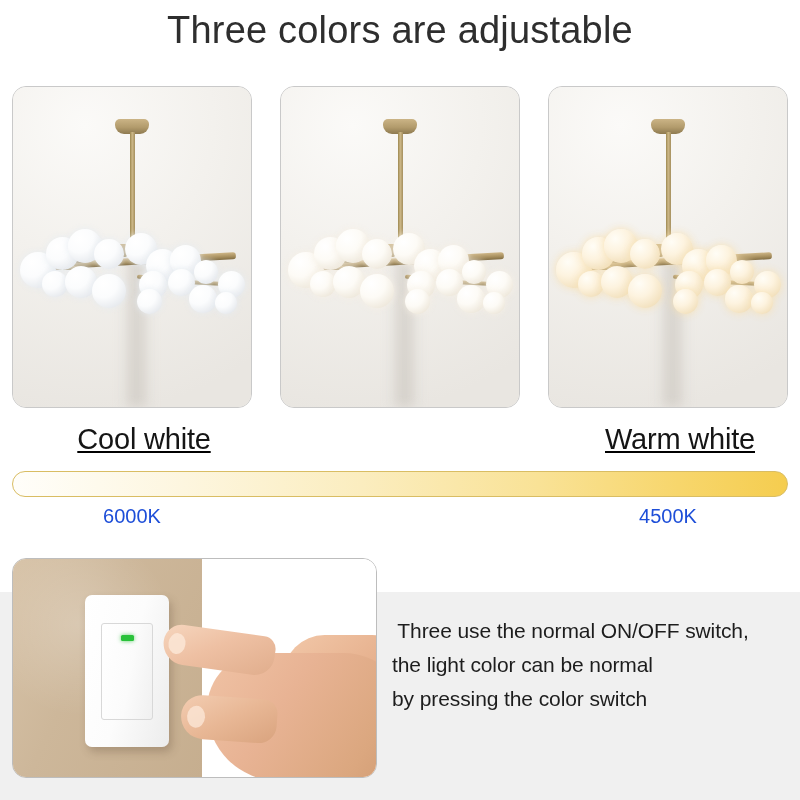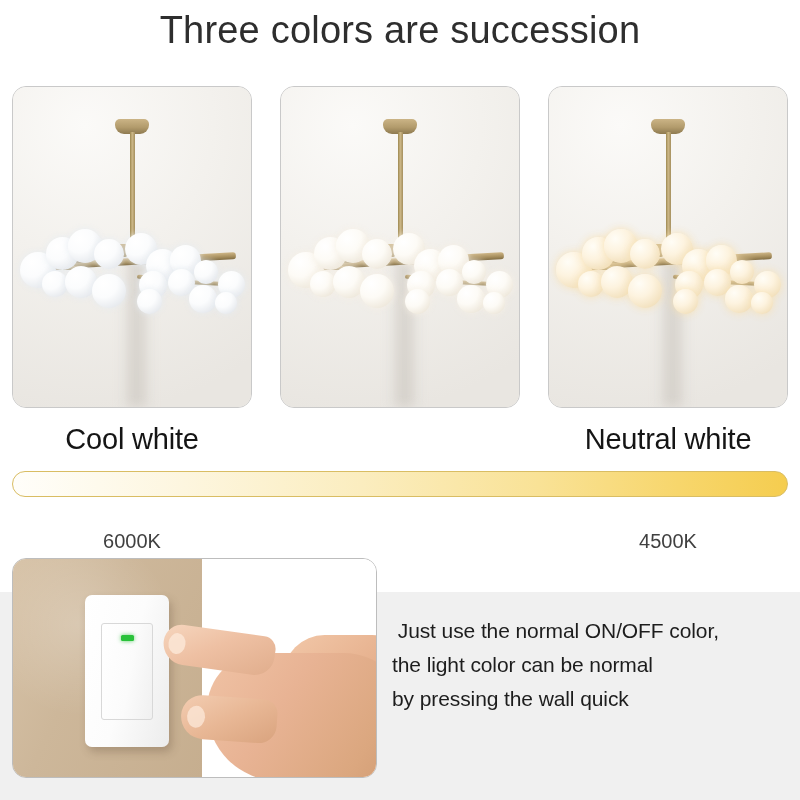--- a/index.html
+++ b/index.html
@@ -130,26 +130,27 @@
     box-shadow: 0 0 7px rgba(246,240,228,0.9);
   }
   .warm .globe {
     background: radial-gradient(circle at 33% 28%, #fffdf6 0%, #fdf3df 40%, #f3e2c0 76%, #e3cda2 100%);
     box-shadow: 0 0 9px rgba(248,226,180,0.95);
   }
 
   
   .labels {
     position: absolute;
-    left: 12px;
+    left: 24px;
     top: 418px;
     width: 776px;
     height: 42px;
     display: flex;
     justify-content: space-between;
+    text-decoration: underline;
   }
   .label-cell {
     width: 240px;
     text-align: center;
     font-size: 29px;
     font-weight: 400;
     color: #151515;
     line-height: 42px;
     letter-spacing: -0.2px;
   }
@@ -178,23 +179,22 @@
     top: 503px;
     width: 776px;
     height: 26px;
     display: flex;
     justify-content: space-between;
   }
   .temp-value {
     width: 240px;
     text-align: center;
     font-size: 20px;
-    color: #404040;
+    color: #1d4ed8;
     line-height: 26px;
-    margin-top: 25px;
   }
 
   
   .gray-band {
     position: absolute;
     left: 0;
     top: 592px;
     width: 800px;
     height: 208px;
     background: #f0f0f0;
@@ -346,21 +346,21 @@
     font-size: 21px;
     color: #1d1d1d;
     line-height: 34px;
     white-space: pre;
     letter-spacing: -0.1px;
   }
 </style>
 </head>
 <body>
 
-<div class="page-title">Three colors are succession</div>
+<div class="page-title">Three colors are adjustable</div>
 
 <div class="panels">
 
   <div class="panel">
     <div class="photo-card">
       <div class="wall"></div>
       <div class="cool">
         <div class="canopy"></div>
         <div class="rod"></div>
         <div class="bar"></div>
@@ -455,21 +455,21 @@
         <div class="globe" style="left:74%;top:62%;width:28px;height:28px;"></div>
         <div class="globe" style="left:86%;top:57.5%;width:27px;height:27px;"></div>
         <div class="globe" style="left:85%;top:64%;width:22px;height:22px;"></div>
       </div>
     </div>
   </div>
 </div>
 
 <div class="labels">
   <div class="label-cell">Cool white</div>
-  <div class="label-cell">Neutral white</div>
+  <div class="label-cell">Warm white</div>
 </div>
 
 <div class="temp-bar"></div>
 
 <div class="temp-values">
   <div class="temp-value">6000K</div>
   <div class="temp-value">4500K</div>
 </div>
 
 <div class="gray-band"></div>
@@ -484,16 +484,16 @@
   </div>
   <div class="hand">
     <div class="knuckles"></div>
     <div class="palm"></div>
     <div class="finger-mid"></div>
     <div class="finger-index"></div>
   </div>
 </div>
 
 <div class="instructions">
-  <div class="line"> Just use the normal ON/OFF color,</div>
+  <div class="line"> Three use the normal ON/OFF switch,</div>
   <div class="line">the light color can be normal</div>
-  <div class="line">by pressing the wall quick</div>
+  <div class="line">by pressing the color switch</div>
 </div>
 
 </body></html>

